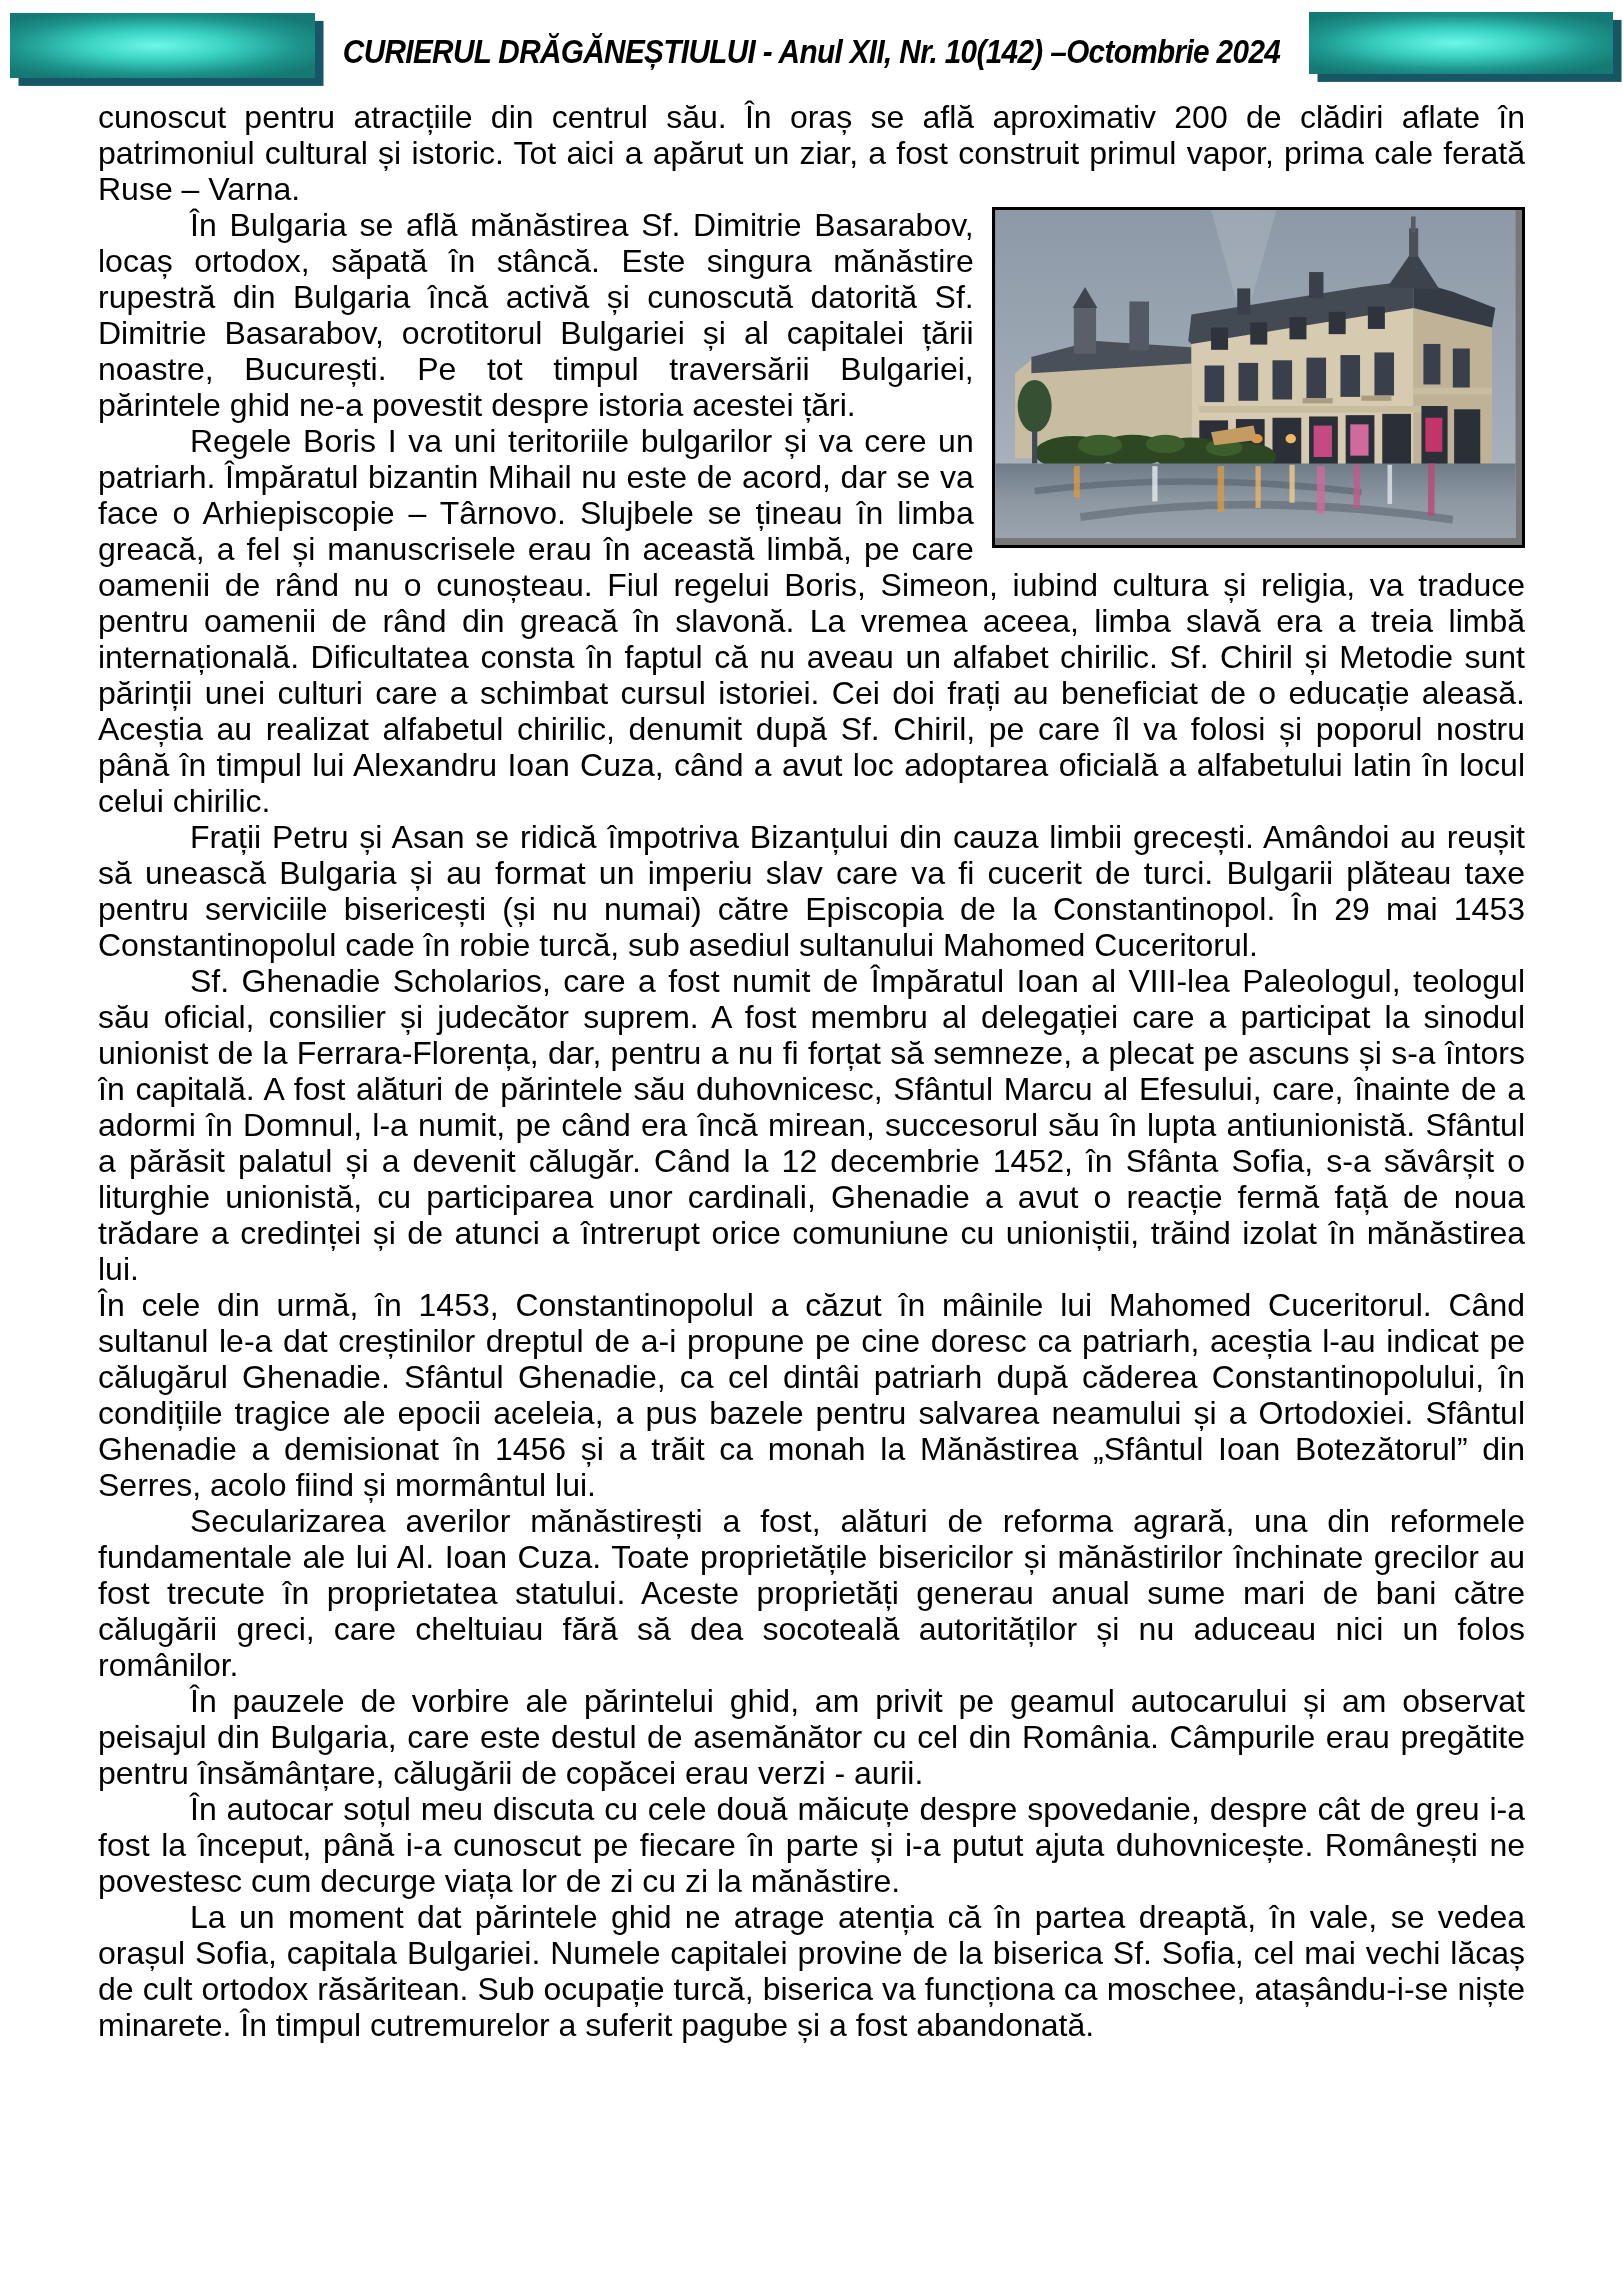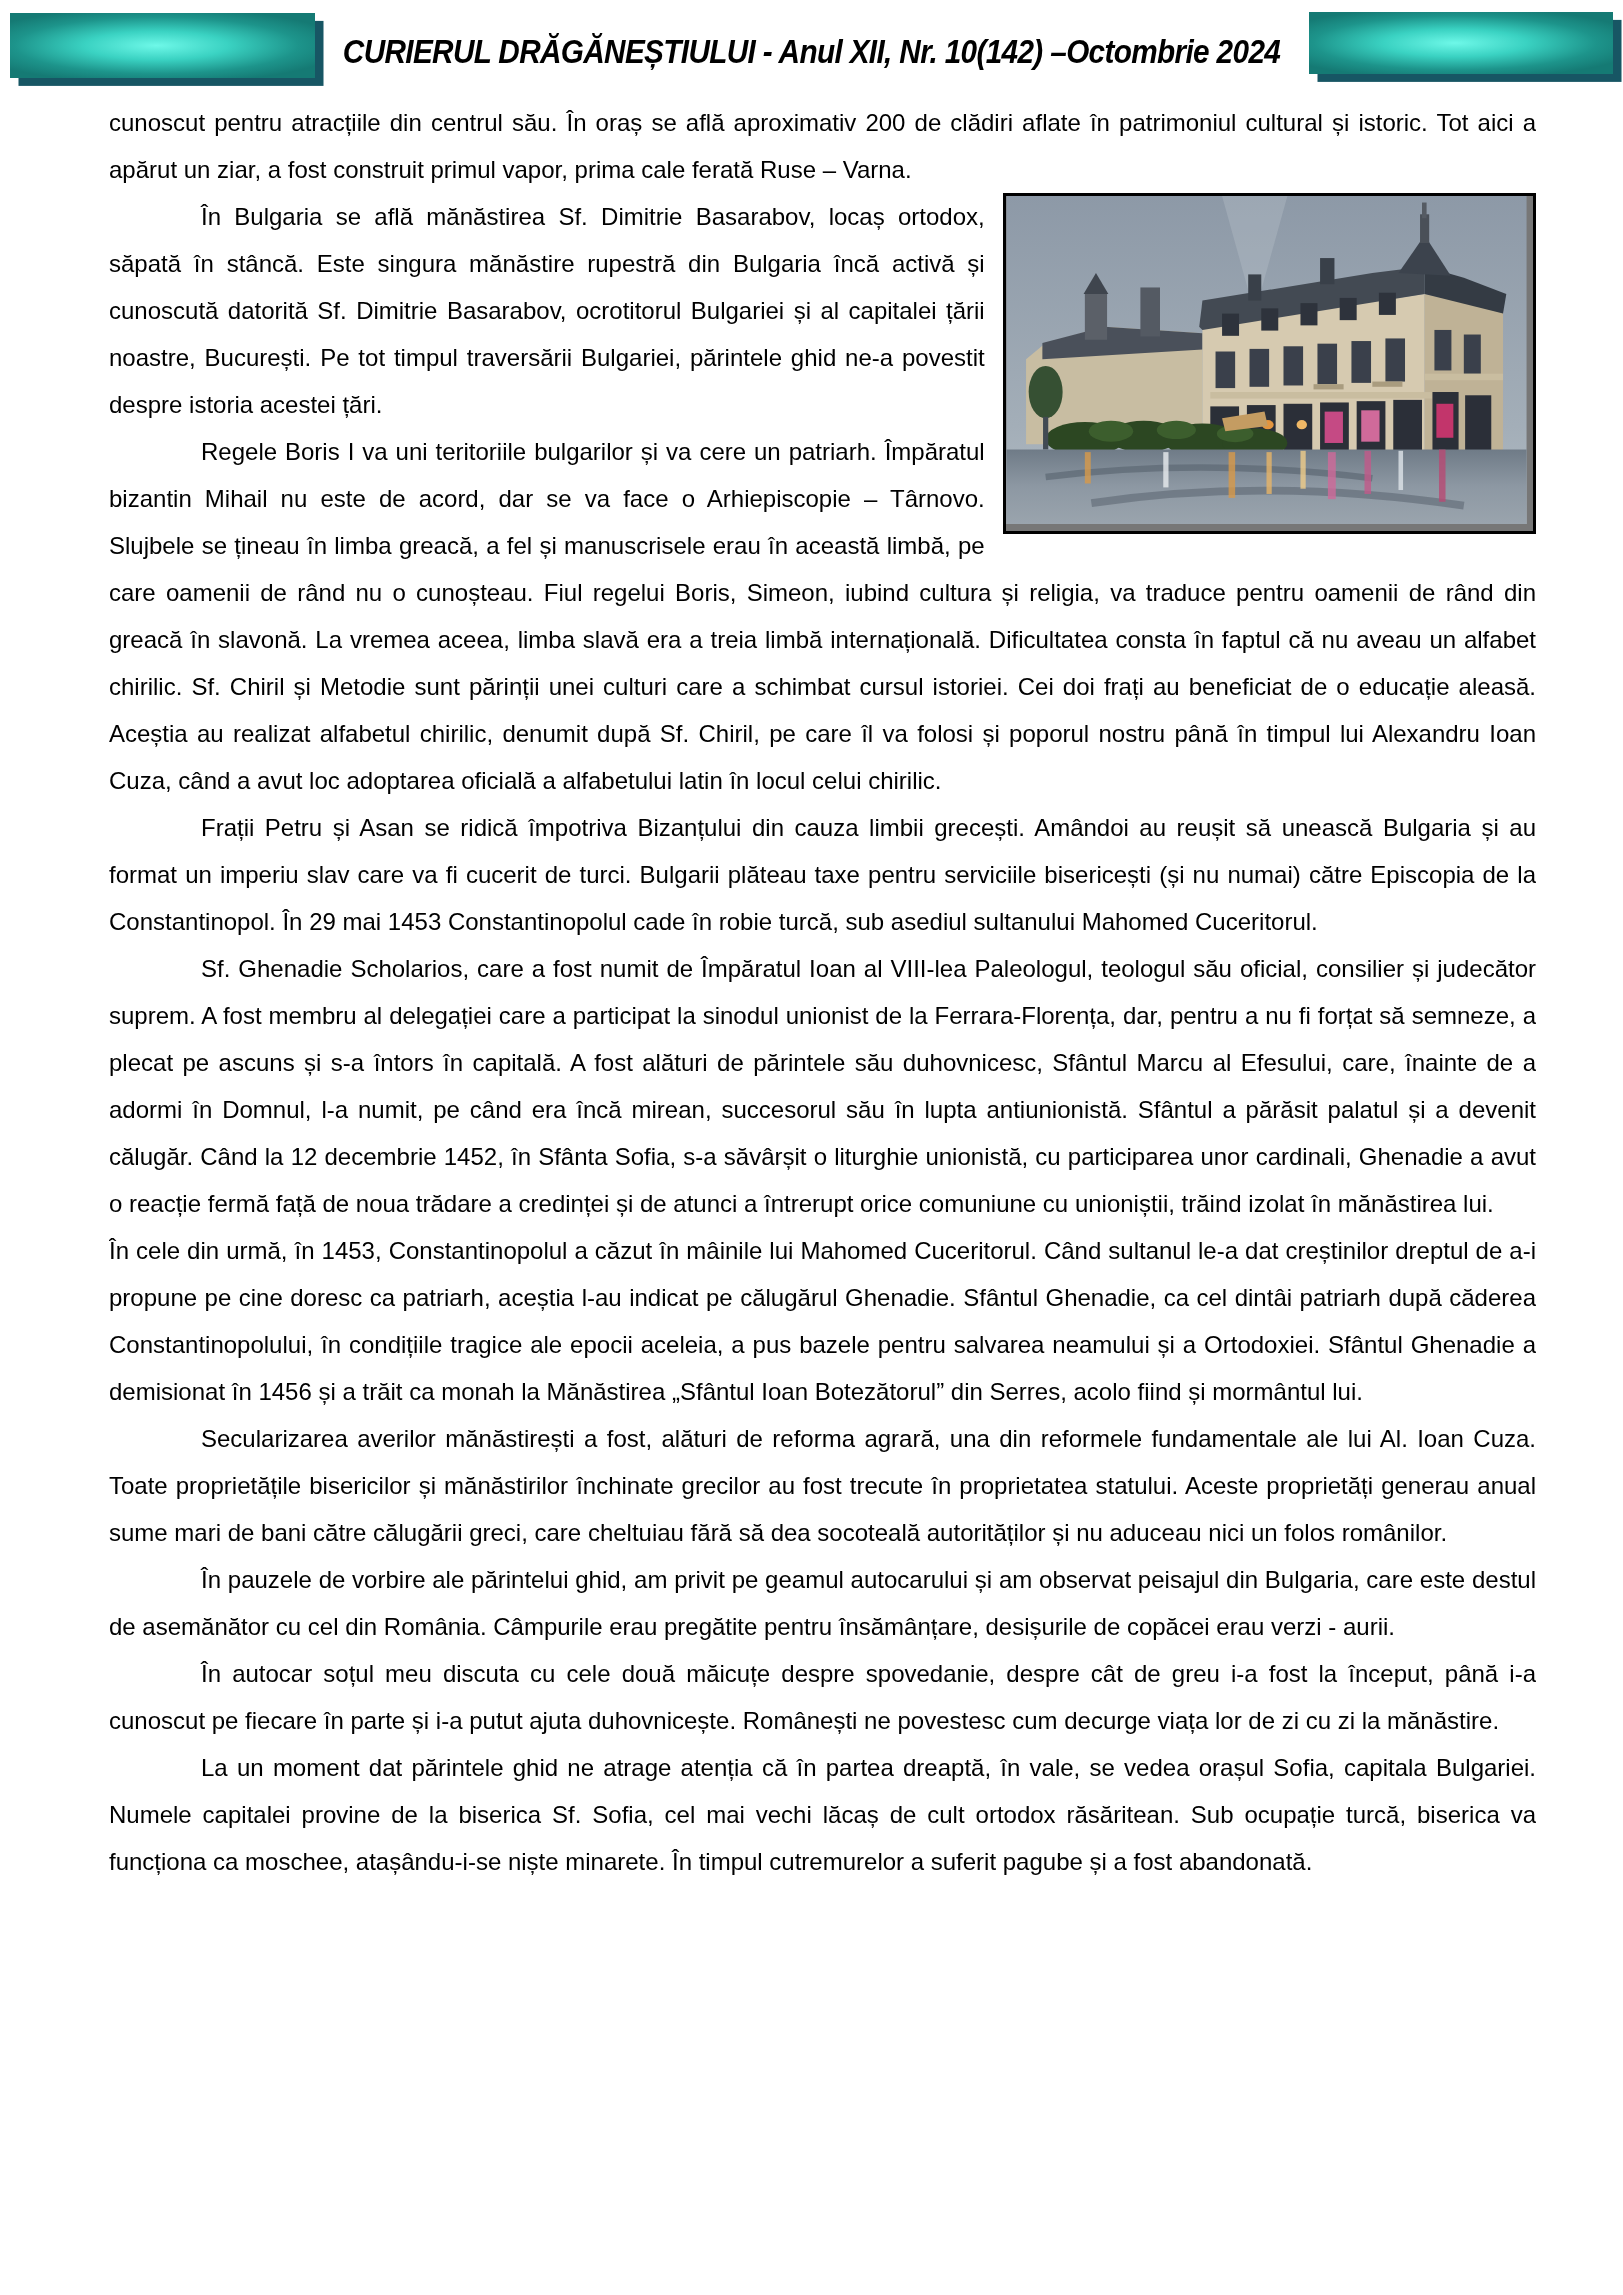--- a/index.html
+++ b/index.html
@@ -27,23 +27,23 @@
     position:absolute;left:0;top:26px;width:1623px;height:52px;
     text-align:center;
     font-size:33px;font-weight:bold;font-style:italic;
     line-height:52px;white-space:nowrap;
     transform:scaleX(0.90);transform-origin:50% 50%;
     letter-spacing:-0.7px;
   }
 
   
   .body-text{
-    position:absolute;left:109px;top:99px;width:1427px;height:2111px;
+    position:absolute;left:98px;top:99px;width:1427px;height:2111px;
     overflow:hidden;
-    font-size:24px;line-height:47px;
+    font-size:32px;line-height:36px;
     text-align:justify;
   }
   .body-text p{margin:0;padding:0;}
   p.indent{text-indent:92px;}
 
   .photo{border:3.3px solid #000;background:#777;}
   .photo svg{display:block;}
   .photo-building{float:right;width:527px;height:335px;margin:0 0 9.2px 18.3px;}
 
   
@@ -172,21 +172,21 @@
         </svg>
       </span>
       <span>În Bulgaria se află mănăstirea Sf. Dimitrie Basarabov, locaș ortodox, săpată în stâncă. Este singura mănăstire rupestră din Bulgaria încă activă și cunoscută datorită Sf. Dimitrie Basarabov, ocrotitorul Bulgariei și al capitalei țării noastre, București. Pe tot timpul traversării Bulgariei, părintele ghid ne-a povestit despre istoria acestei țări.</span>
     </p>
 
     <p class="indent"><span>Regele Boris I va uni teritoriile bulgarilor și va cere un patriarh. Împăratul bizantin Mihail nu este de acord, dar se va face o Arhiepiscopie – Târnovo. Slujbele se țineau în limba greacă, a fel și manuscrisele erau în această limbă, pe care oamenii de rând nu o cunoșteau. Fiul regelui Boris, Simeon, iubind cultura și religia, va traduce pentru oamenii de rând din greacă în slavonă. La vremea aceea, limba slavă era a treia limbă internațională. Dificultatea consta în faptul că nu aveau un alfabet chirilic. Sf. Chiril și Metodie sunt părinții unei culturi care a schimbat cursul istoriei. Cei doi frați au beneficiat de o educație aleasă. Aceștia au realizat alfabetul chirilic, denumit după Sf. Chiril, pe care îl va folosi și poporul nostru până în timpul lui Alexandru Ioan Cuza, când a avut loc adoptarea oficială a alfabetului latin în locul celui chirilic.</span></p>
     <p class="indent"><span>Frații Petru și Asan se ridică împotriva Bizanțului din cauza limbii grecești. Amândoi au reușit să unească Bulgaria și au format un imperiu slav care va fi cucerit de turci. Bulgarii plăteau taxe pentru serviciile bisericești (și nu numai) către Episcopia de la Constantinopol. În 29 mai 1453 Constantinopolul cade în robie turcă, sub asediul sultanului Mahomed Cuceritorul.</span></p>
     <p class="indent"><span>Sf. Ghenadie Scholarios, care a fost numit de Împăratul Ioan al VIII-lea Paleologul, teologul său oficial, consilier și judecător suprem. A fost membru al delegației care a participat la sinodul unionist de la Ferrara-Florența, dar, pentru a nu fi forțat să semneze, a plecat pe ascuns și s-a întors în capitală. A fost alături de părintele său duhovnicesc, Sfântul Marcu al Efesului, care, înainte de a adormi în Domnul, l-a numit, pe când era încă mirean, succesorul său în lupta antiunionistă. Sfântul a părăsit palatul și a devenit călugăr. Când la 12 decembrie 1452, în Sfânta Sofia, s-a săvârșit o liturghie unionistă, cu participarea unor cardinali, Ghenadie a avut o reacție fermă față de noua trădare a credinței și de atunci a întrerupt orice comuniune cu unioniștii, trăind izolat în mănăstirea lui.</span></p>
     <p><span>În cele din urmă, în 1453, Constantinopolul a căzut în mâinile lui Mahomed Cuceritorul. Când sultanul le-a dat creștinilor dreptul de a-i propune pe cine doresc ca patriarh, aceștia l-au indicat pe călugărul Ghenadie. Sfântul Ghenadie, ca cel dintâi patriarh după căderea Constantinopolului, în condițiile tragice ale epocii aceleia, a pus bazele pentru salvarea neamului și a Ortodoxiei. Sfântul Ghenadie a demisionat în 1456 și a trăit ca monah la Mănăstirea „Sfântul Ioan Botezătorul” din Serres, acolo fiind și mormântul lui.</span></p>
     <p class="indent"><span>Secularizarea averilor mănăstirești a fost, alături de reforma agrară, una din reformele fundamentale ale lui Al. Ioan Cuza. Toate proprietățile bisericilor și mănăstirilor închinate grecilor au fost trecute în proprietatea statului. Aceste proprietăți generau anual sume mari de bani către călugării greci, care cheltuiau fără să dea socoteală autorităților și nu aduceau nici un folos românilor.</span></p>
-    <p class="indent"><span>În pauzele de vorbire ale părintelui ghid, am privit pe geamul autocarului și am observat peisajul din Bulgaria, care este destul de asemănător cu cel din România. Câmpurile erau pregătite pentru însămânțare, desișurile de copăcei erau verzi - aurii.</span></p>
+    <p class="indent"><span>În pauzele de vorbire ale părintelui ghid, am privit pe geamul autocarului și am observat peisajul din Bulgaria, care este destul de asemănător cu cel din România. Câmpurile erau pregătite pentru însămânțare, călugării de copăcei erau verzi - aurii.</span></p>
     <p class="indent"><span>În autocar soțul meu discuta cu cele două măicuțe despre spovedanie, despre cât de greu i-a fost la început, până i-a cunoscut pe fiecare în parte și i-a putut ajuta duhovnicește. Românești ne povestesc cum decurge viața lor de zi cu zi la mănăstire.</span></p>
     <p class="indent"><span>La un moment dat părintele ghid ne atrage atenția că în partea dreaptă, în vale, se vedea orașul Sofia, capitala Bulgariei. Numele capitalei provine de la biserica Sf. Sofia, cel mai vechi lăcaș de cult ortodox răsăritean. Sub ocupație turcă, biserica va funcționa ca moschee, atașându-i-se niște minarete. În timpul cutremurelor a suferit pagube și a fost abandonată.</span></p>
 
   </div>
 
   <div class="footer-band">
     
     
     
   </div>

